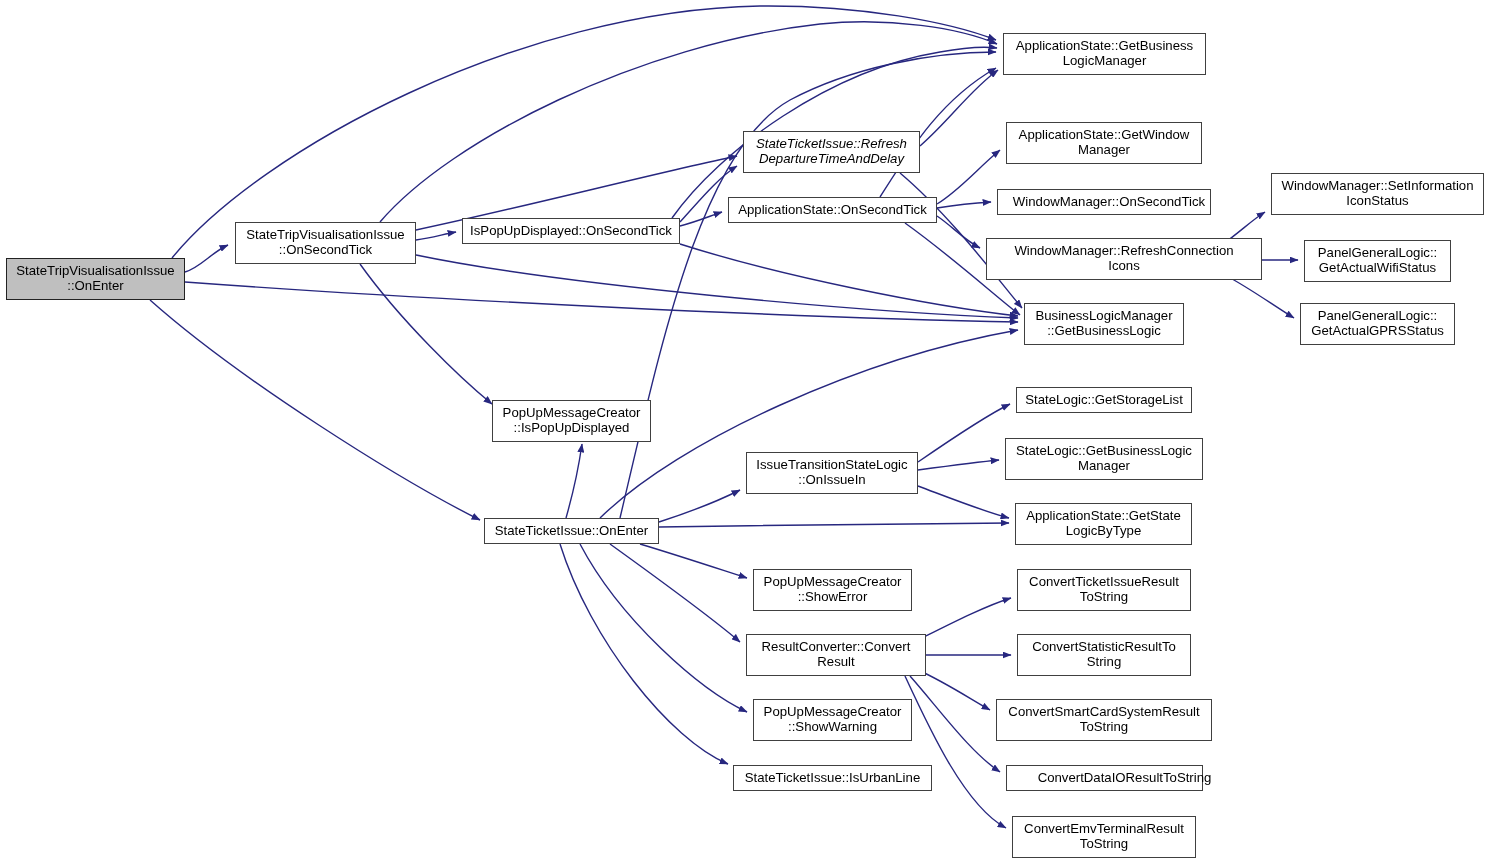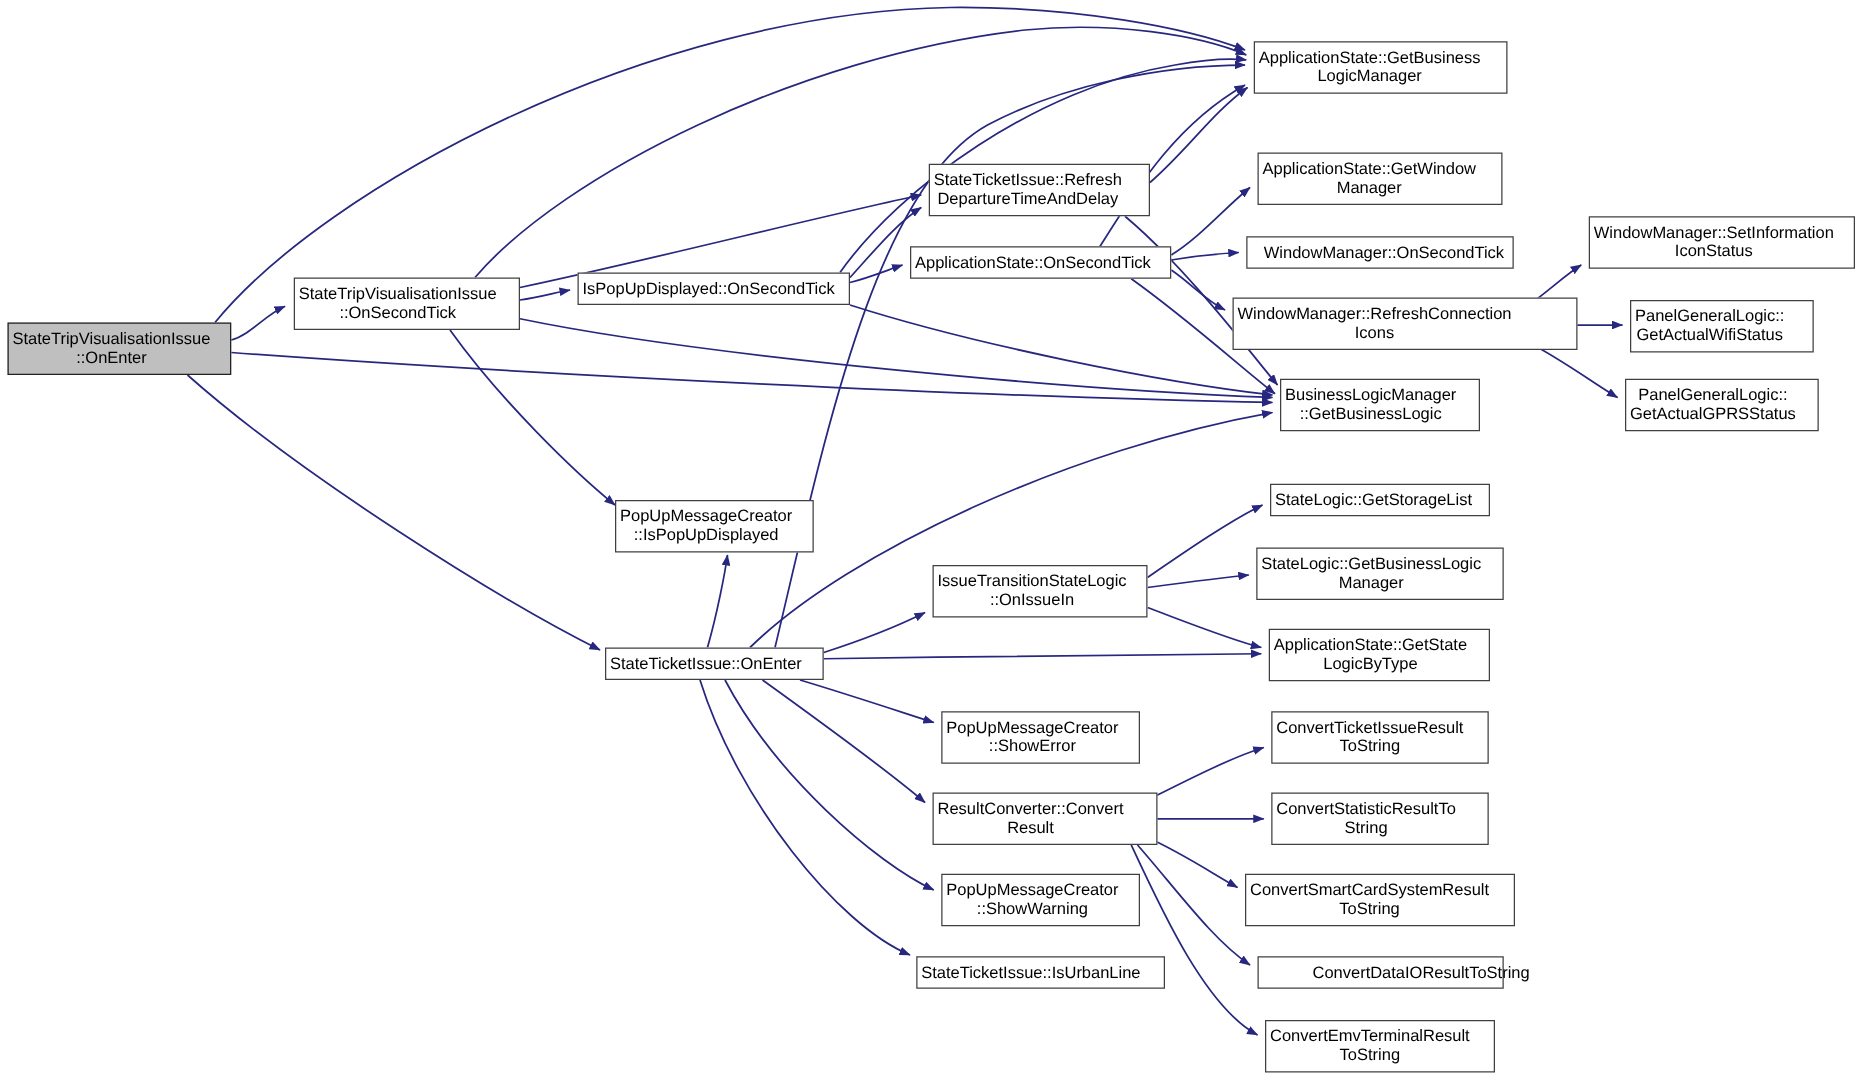--- a/index.html
+++ b/index.html
@@ -13,21 +13,21 @@
   }
   #edges{position:absolute;left:0;top:0;width:1489px;height:864px;}
   .node{
     position:absolute;
     box-sizing:border-box;
     border:1px solid #404040;
     background:#ffffff;
     color:#000000;
     display:flex;
     align-items:center;
-    justify-content:flex-start;
+    justify-content:center;
     text-align:center;
     line-height:1.12;
     font-size:13.2px;
     letter-spacing:0px;
     z-index:5;
   }
   .node.root{
     background:#bfbfbf;
     border:1px solid #222222;
   }
@@ -89,21 +89,21 @@
   <div id="node-layer">
       <div class="node root" style="left: 6px; top: 258px; width: 179px; height: 42px;">
         <span>StateTripVisualisationIssue<br>::OnEnter</span>
       </div>
       <div class="node" style="left: 235px; top: 222px; width: 181px; height: 42px;">
         <span>StateTripVisualisationIssue<br>::OnSecondTick</span>
       </div>
       <div class="node" style="left: 462px; top: 218px; width: 218px; height: 26px;">
         <span>IsPopUpDisplayed::OnSecondTick</span>
       </div>
-      <div class="node" style="left: 743px; top: 131px; width: 177px; height: 42px;">
+      <div class="node" style="left: 743px; top: 131px; width: 177px; height: 42px; font-style: italic;">
         <span>StateTicketIssue::Refresh<br>DepartureTimeAndDelay</span>
       </div>
       <div class="node" style="left: 728px; top: 197px; width: 209px; height: 26px;">
         <span>ApplicationState::OnSecondTick</span>
       </div>
       <div class="node" style="left: 1003px; top: 33px; width: 203px; height: 42px;">
         <span>ApplicationState::GetBusiness<br>LogicManager</span>
       </div>
       <div class="node" style="left: 1006px; top: 122px; width: 196px; height: 42px;">
         <span>ApplicationState::GetWindow<br>Manager</span>

